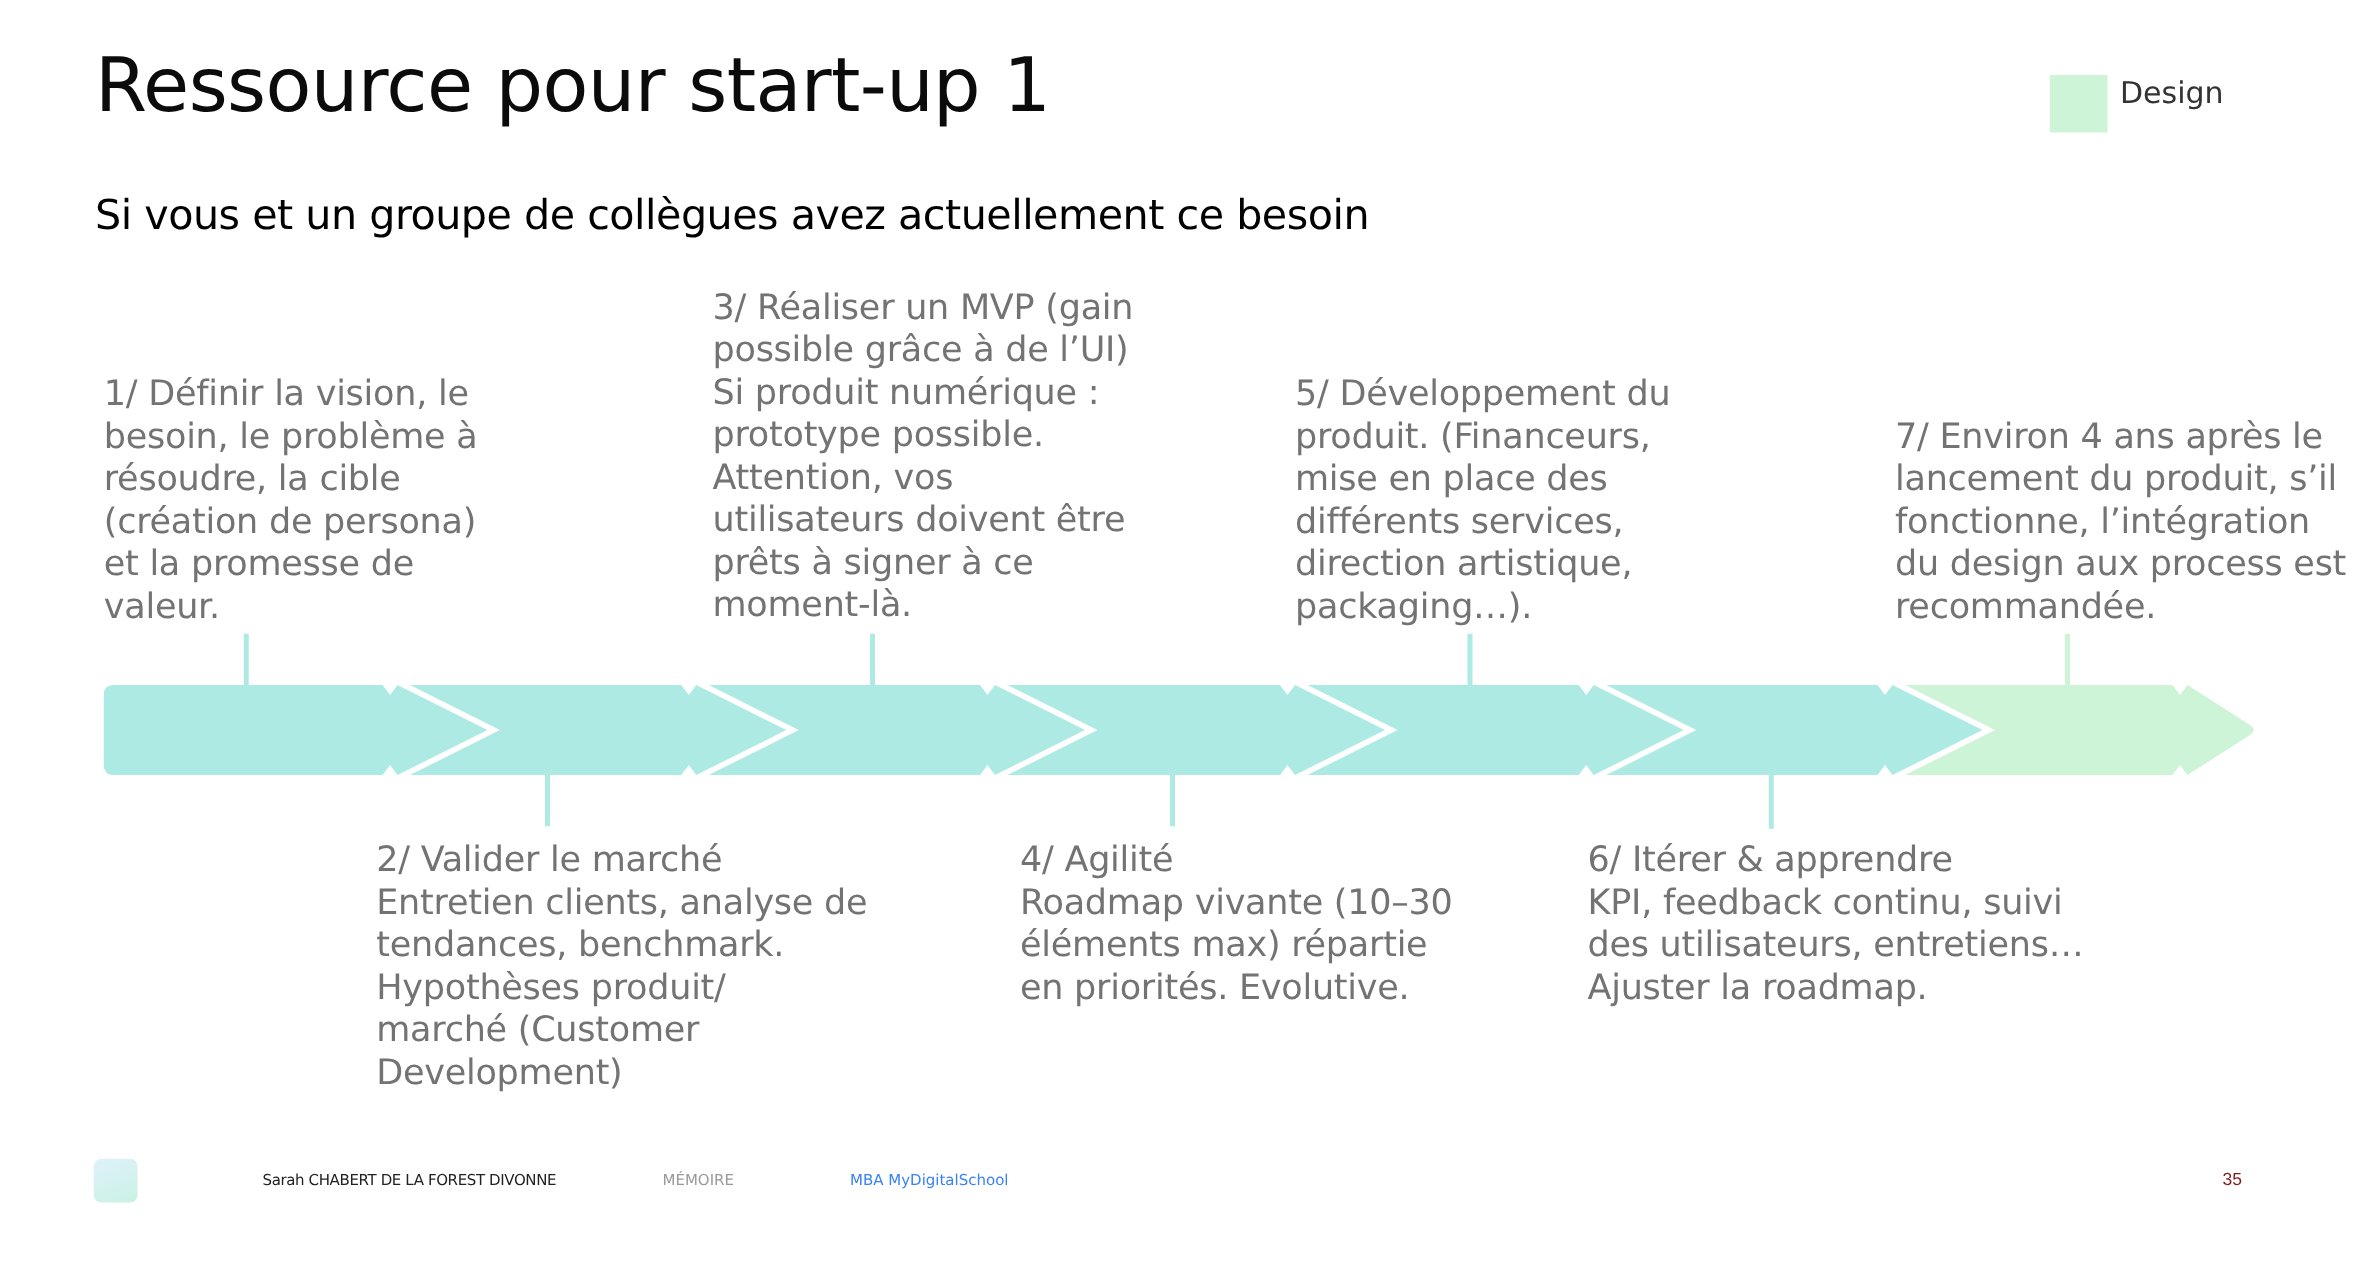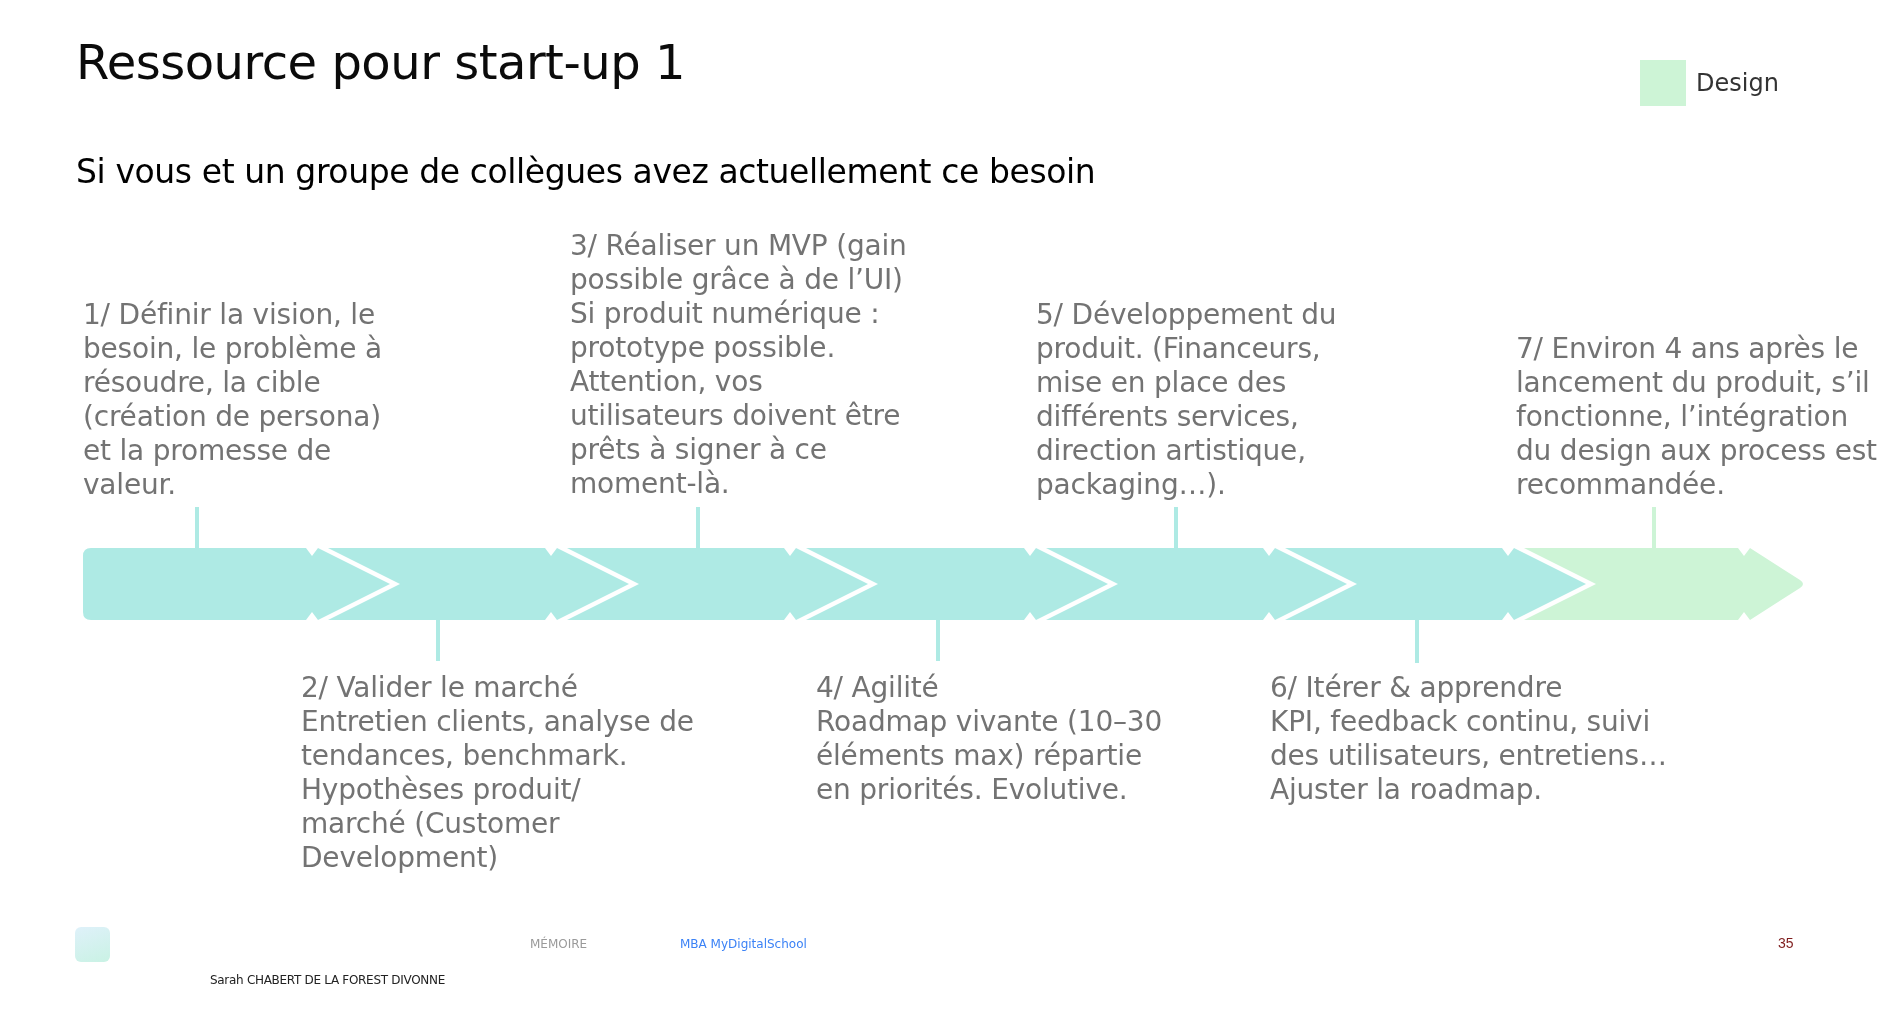--- a/index.html
+++ b/index.html
@@ -4,48 +4,48 @@
 <style>
   html, body { margin:0; padding:0; }
   body {
     width:1897px; height:1011px; position:relative; overflow:hidden;
     background:#ffffff;
     font-family:"Liberation Sans", "DejaVu Sans", sans-serif;
     color:#2f2f2f;
   }
   .title {
     position:absolute; left:76px; top:36px;
-    font-size:48px; font-weight:400; color:#0b0b0b; letter-spacing:-0.5px;
+    font-size:60px; font-weight:400; color:#0b0b0b; letter-spacing:-0.5px;
     font-family:"DejaVu Sans", sans-serif; margin:0; line-height:1.1;
   }
   .subtitle {
     position:absolute; left:76px; top:152px;
     font-size:33px; color:#000000; letter-spacing:-0.4px;
     font-family:"DejaVu Sans", sans-serif;
   }
-  .legend { position:absolute; left:1640px; top:60px; display:flex; align-items:center; }
+  .legend { position:absolute; left:1640px; top:60px; display:flex; align-items:flex-start; }
   .legend-swatch { width:46px; height:46px; background:#cdf4d6; }
   .legend-label { margin-left:10px; font-size:24px; color:#333; font-family:"DejaVu Sans", sans-serif; }
 
   .step-text {
     position:absolute; font-size:28px; line-height:34px; color:#737373;
     font-family:"DejaVu Sans", sans-serif; white-space:pre-line; letter-spacing:-0.2px;
   }
   .timeline { position:absolute; left:0; top:0; width:1897px; height:1011px; pointer-events:none; }
   .timeline svg { position:absolute; left:0; top:0; }
   .timeline .seg { pointer-events:auto; }
 
   .footer-logo {
     position:absolute; left:75px; top:927px; width:35px; height:35px; border-radius:6px;
     background:linear-gradient(160deg,#dff1fa 0%,#c9f2e4 100%);
   }
   .footer-text {
     position:absolute; top:937px; font-size:12px; font-family:"DejaVu Sans", sans-serif;
   }
-  .footer-author { left:210px; color:#222; letter-spacing:-0.3px;margin-top:36px; }
+  .footer-author { left:210px; color:#222; letter-spacing:-0.3px; }
   .footer-memoire { left:530px; color:#9a9a9a; }
   .footer-school { left:680px; color:#3b82f6; }
   .footer-page { left:1778px; top:935px; color:#7f1d1d; font-size:14px; font-family:"Liberation Sans", sans-serif; position:absolute; }
 </style>
 </head>
 <body>
 
 <h1 class="title">Ressource pour start-up 1</h1>
 <div class="subtitle">Si vous et un groupe de collègues avez actuellement ce besoin</div>
 

